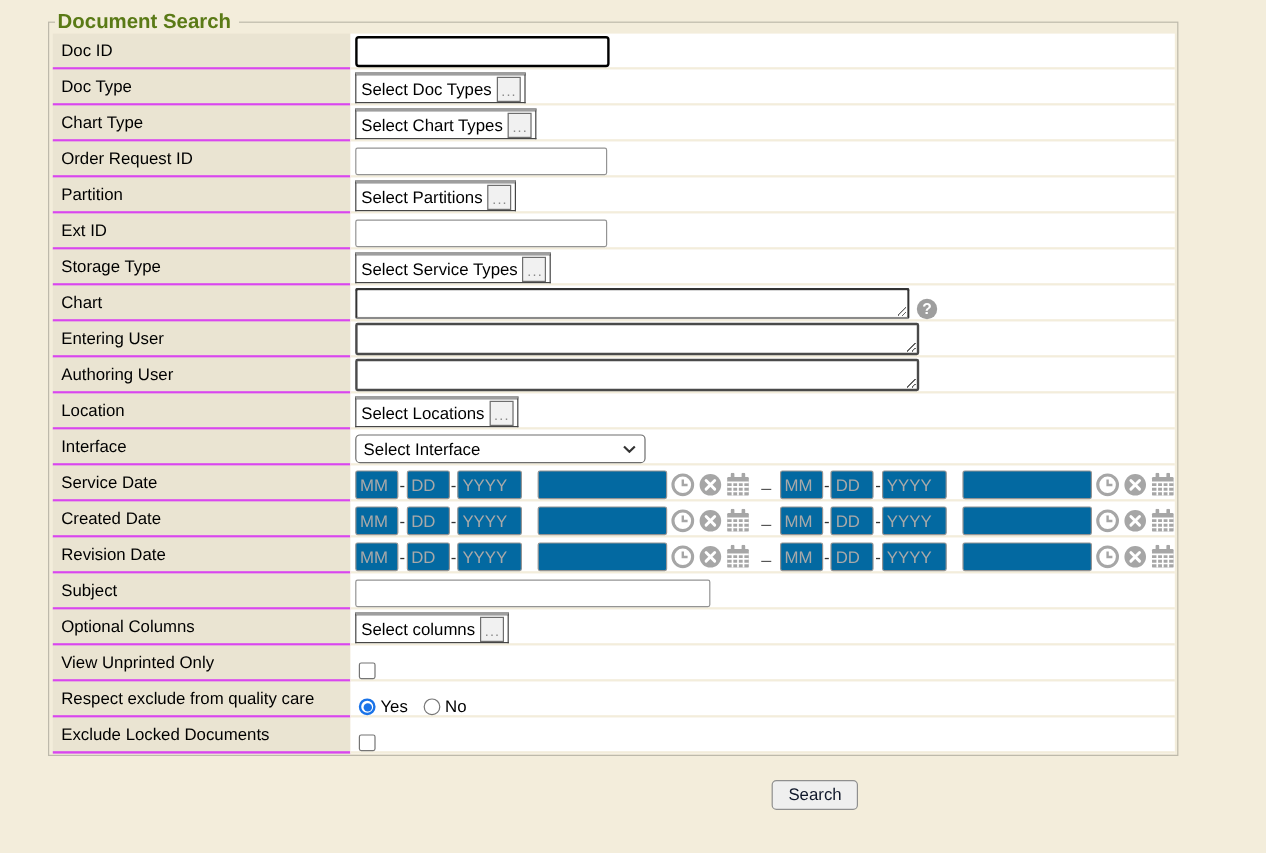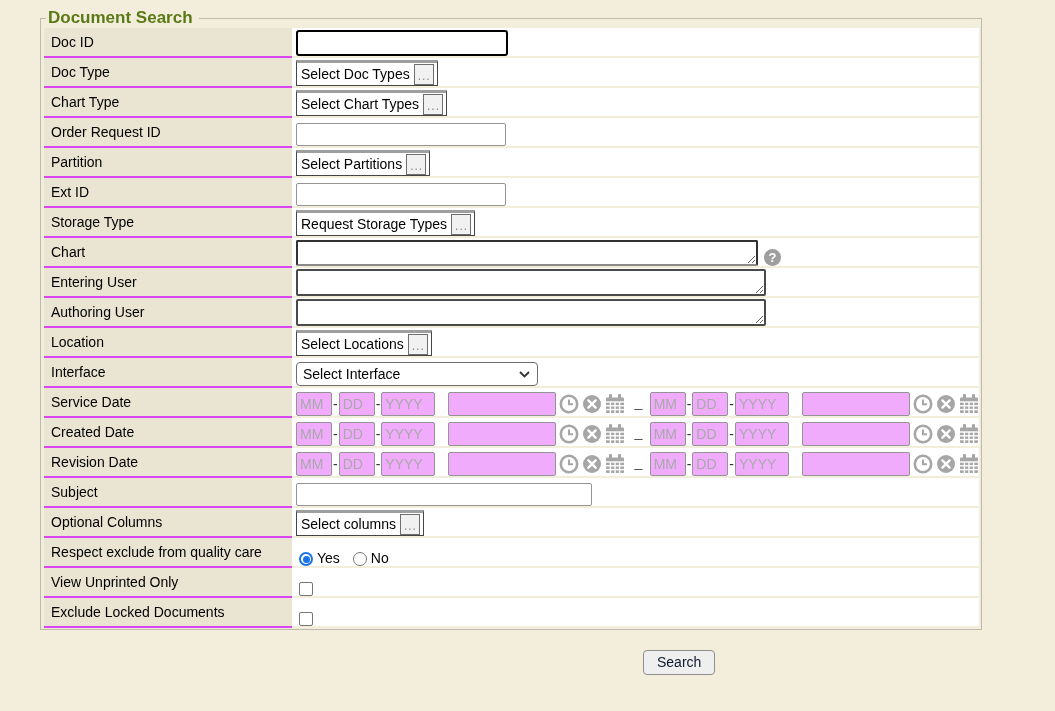--- a/index.html
+++ b/index.html
@@ -60,21 +60,21 @@
     padding:0 0 3px 1px;font-family:"Liberation Sans",sans-serif;cursor:pointer;
   }
   .uiselect{
     width:242px;height:24px;box-sizing:border-box;background:#fff;
     border:1px solid #6e6e6e;border-radius:4px;cursor:pointer;
     display:inline-flex;align-items:center;justify-content:space-between;
     padding:0 7px 0 6px;
   }
   .dategroup{display:inline-flex;align-items:center;}
   .din{
-    box-sizing:border-box;height:24px;padding:0 3px;background:#f0abfc;
+    box-sizing:border-box;height:24px;padding:0 3px;background:#0369a1;
     border:1px solid #949494;border-radius:2px;
   }
   .din::placeholder{color:#a9a9a9;opacity:1;}
   .mm,.dd{width:36px;}
   .yyyy{width:54px;}
   .time{width:108px;margin-left:13px;}
   .dsep{margin:0 1px;color:#333;}
   .dicon{width:20px;height:20px;margin-left:3px;flex:none;cursor:pointer;}
   .range-dash{color:#555;margin:0 7px 0 9px;font-size:15px;}
   .help{
@@ -155,21 +155,21 @@
     <div class="label-cell">Ext ID</div>
     <div class="control-cell">
       <input class="tin w206" style="">
     </div>
   </div>
 
   <div class="row">
     <div class="label-cell">Storage Type</div>
     <div class="control-cell">
       <span class="picker">
-        <span class="picker-label">Request Storage Types</span>
+        <span class="picker-label">Select Service Types</span>
         <span class="dots">...</span>
       </span>
     </div>
   </div>
 
   <div class="row">
     <div class="label-cell">Chart</div>
     <div class="control-cell">
       <textarea class="ta-chart" style=""></textarea>
       <span class="help">?</span>
@@ -418,37 +418,37 @@
     <div class="label-cell">Optional Columns</div>
     <div class="control-cell">
       <span class="picker">
         <span class="picker-label">Select columns</span>
         <span class="dots">...</span>
       </span>
     </div>
   </div>
 
   <div class="row">
+    <div class="label-cell">View Unprinted Only</div>
+    <div class="control-cell">
+      <span class="checkbox"></span>
+    </div>
+  </div>
+
+  <div class="row">
     <div class="label-cell">Respect exclude from quality care</div>
     <div class="control-cell">
       <span class="radio checked"></span>
       <span class="radio-label">Yes</span>
       <span class="radio"></span>
       <span class="radio-label">No</span>
     </div>
   </div>
 
   <div class="row">
-    <div class="label-cell">View Unprinted Only</div>
-    <div class="control-cell">
-      <span class="checkbox"></span>
-    </div>
-  </div>
-
-  <div class="row">
     <div class="label-cell">Exclude Locked Documents</div>
     <div class="control-cell">
       <span class="checkbox"></span>
     </div>
   </div>
 </fieldset>
 
 <div class="btnrow">
   <button class="btn">Search</button>
 </div>

